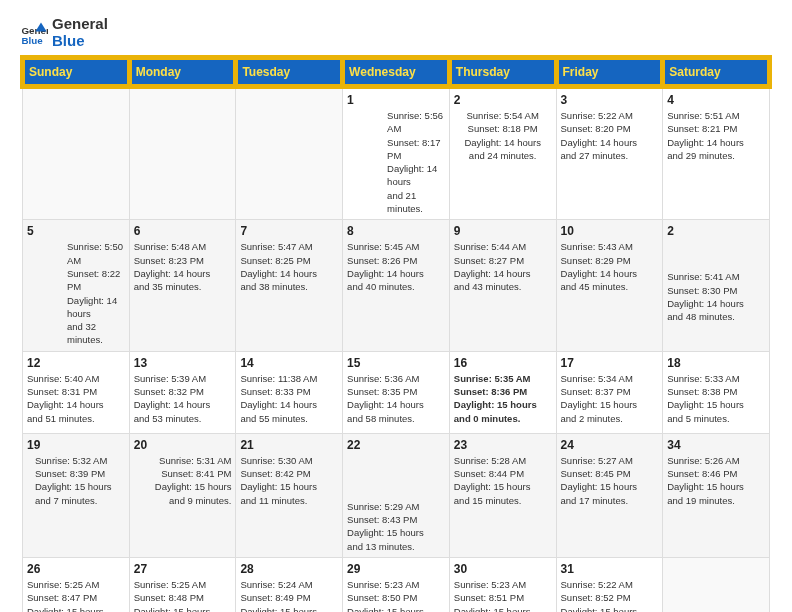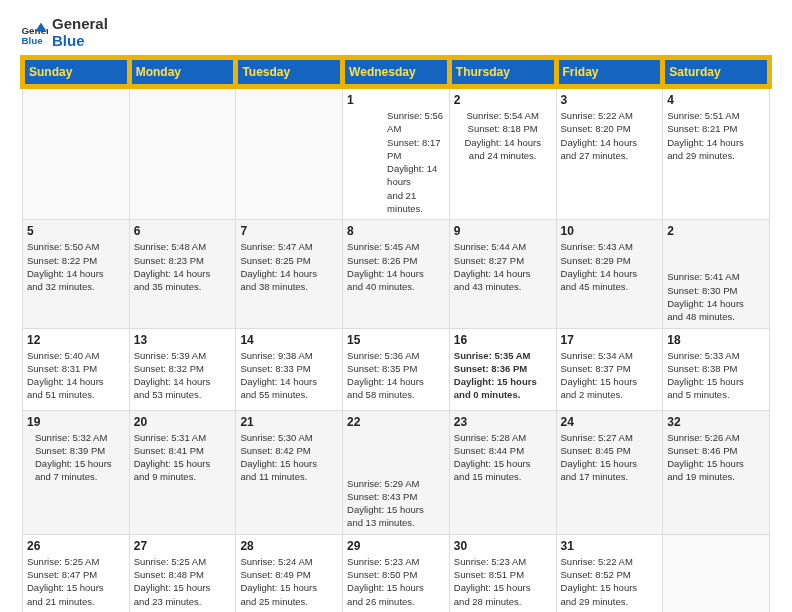--- a/index.html
+++ b/index.html
@@ -151,21 +151,21 @@
             <span class="day-number">4</span>
             <div class="day-info" style="white-space: pre-line;">Sunrise: 5:51 AM
 Sunset: 8:21 PM
 Daylight: 14 hours
 and 29 minutes.</div>
           </td>
         </tr>
         <tr>
           <td>
             <span class="day-number">5</span>
-            <div class="day-info" style="white-space: pre-line;">Sunrise: 5:50 AM
+            <div class="day-info" style="white-space: pre-line; margin-left: 40px;">Sunrise: 5:50 AM
 Sunset: 8:22 PM
 Daylight: 14 hours
 and 32 minutes.</div>
           </td>
           <td>
             <span class="day-number">6</span>
             <div class="day-info" style="white-space: pre-line;">Sunrise: 5:48 AM
 Sunset: 8:23 PM
 Daylight: 14 hours
 and 35 minutes.</div>
@@ -216,21 +216,21 @@
           </td>
           <td>
             <span class="day-number">13</span>
             <div class="day-info" style="white-space: pre-line;">Sunrise: 5:39 AM
 Sunset: 8:32 PM
 Daylight: 14 hours
 and 53 minutes.</div>
           </td>
           <td>
             <span class="day-number">14</span>
-            <div class="day-info" style="white-space: pre-line;">Sunrise: 9:38 AM
+            <div class="day-info" style="white-space: pre-line;">Sunrise: 11:38 AM
 Sunset: 8:33 PM
 Daylight: 14 hours
 and 55 minutes.</div>
           </td>
           <td>
             <span class="day-number">15</span>
             <div class="day-info" style="white-space: pre-line;">Sunrise: 5:36 AM
 Sunset: 8:35 PM
 Daylight: 14 hours
 and 58 minutes.</div>
@@ -260,21 +260,21 @@
         <tr>
           <td>
             <span class="day-number">19</span>
             <div class="day-info" style="white-space: pre-line; margin-left: 8px;">Sunrise: 5:32 AM
 Sunset: 8:39 PM
 Daylight: 15 hours
 and 7 minutes.</div>
           </td>
           <td>
             <span class="day-number">20</span>
-            <div class="day-info" style="white-space: pre-line;">Sunrise: 5:31 AM
+            <div class="day-info" style="white-space: pre-line; text-align: right;">Sunrise: 5:31 AM
 Sunset: 8:41 PM
 Daylight: 15 hours
 and 9 minutes.</div>
           </td>
           <td>
             <span class="day-number">21</span>
             <div class="day-info" style="white-space: pre-line;">Sunrise: 5:30 AM
 Sunset: 8:42 PM
 Daylight: 15 hours
 and 11 minutes.</div>
@@ -294,21 +294,21 @@
 and 15 minutes.</div>
           </td>
           <td>
             <span class="day-number">24</span>
             <div class="day-info" style="white-space: pre-line;">Sunrise: 5:27 AM
 Sunset: 8:45 PM
 Daylight: 15 hours
 and 17 minutes.</div>
           </td>
           <td>
-            <span class="day-number">32</span>
+            <span class="day-number">34</span>
             <div class="day-info" style="white-space: pre-line;">Sunrise: 5:26 AM
 Sunset: 8:46 PM
 Daylight: 15 hours
 and 19 minutes.</div>
           </td>
         </tr>
         <tr>
           <td>
             <span class="day-number">26</span>
             <div class="day-info" style="white-space: pre-line;">Sunrise: 5:25 AM

